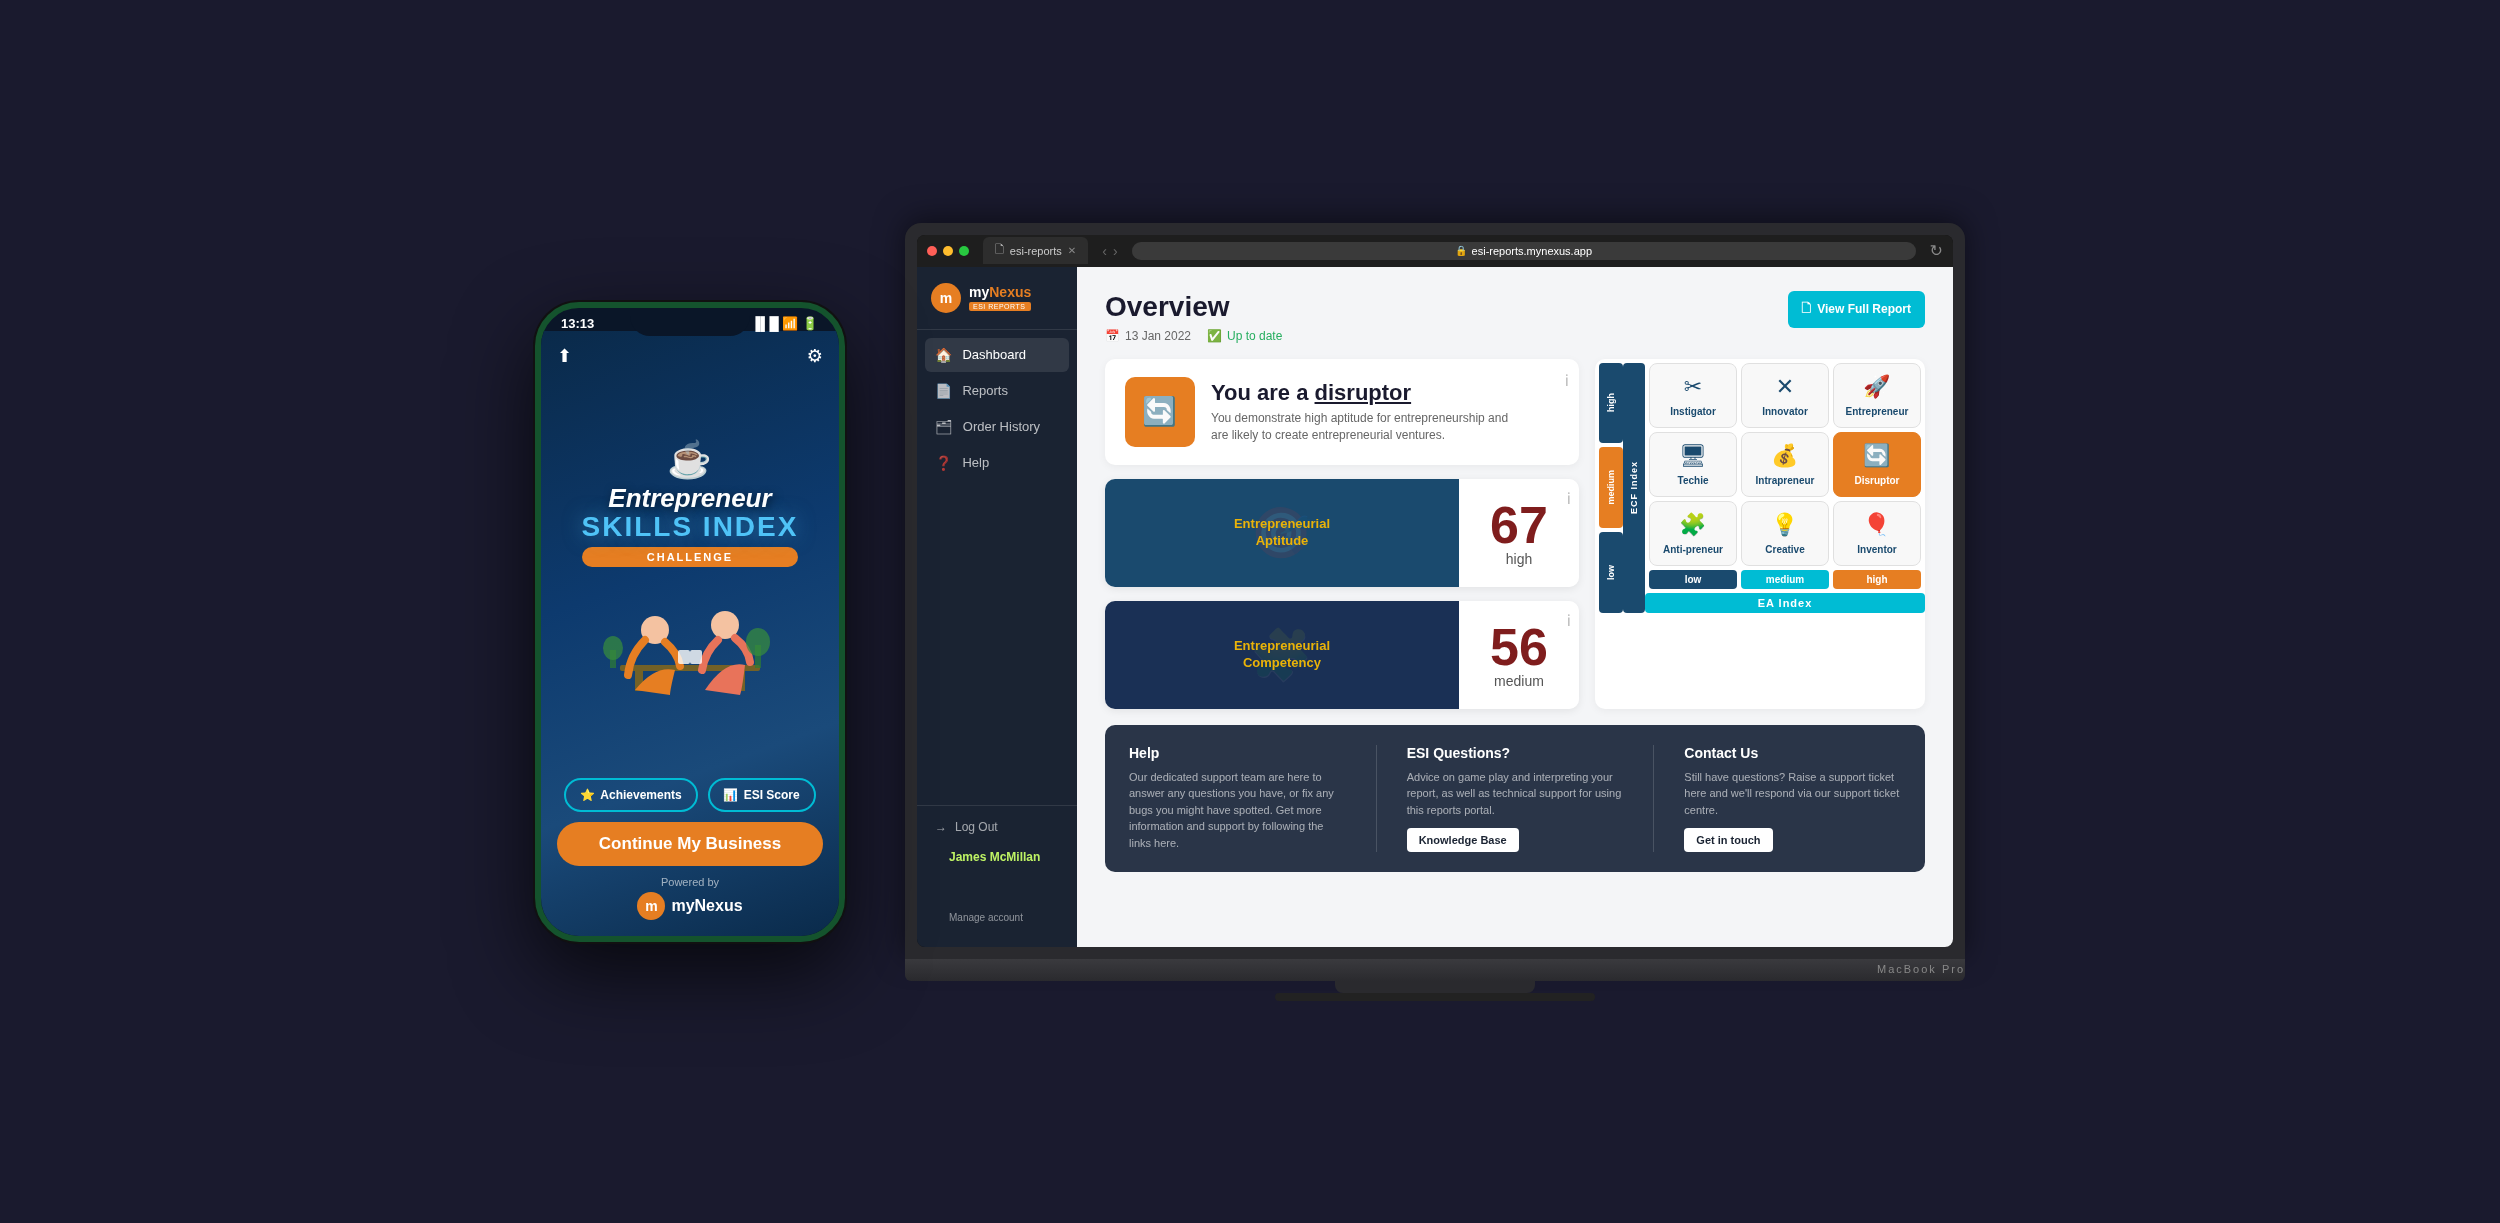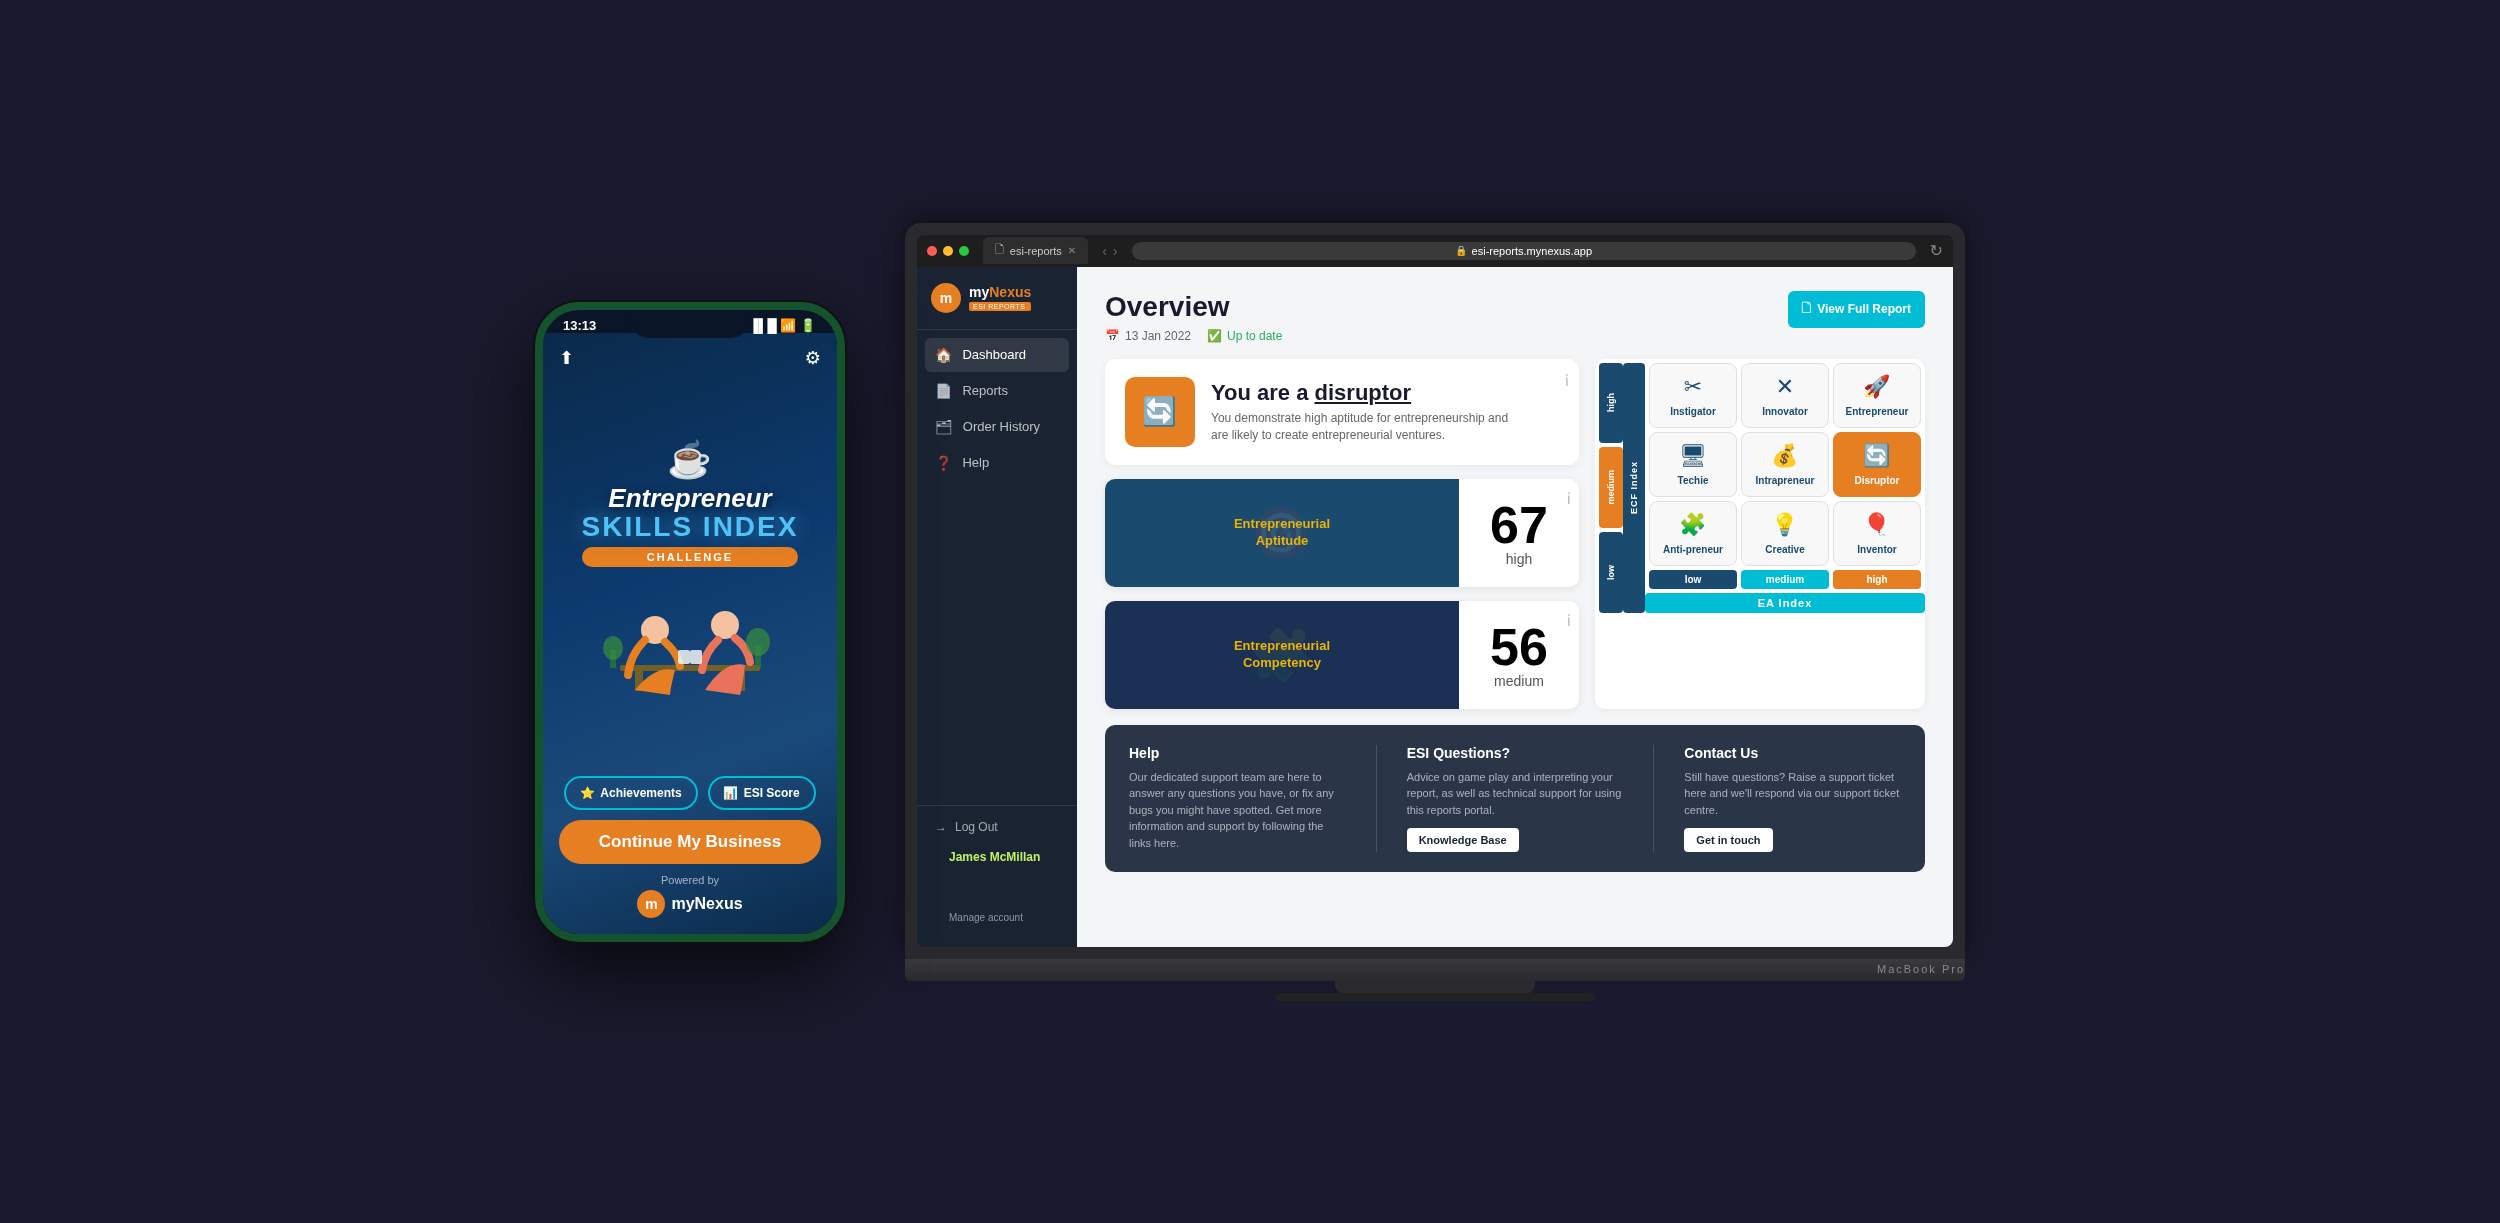--- a/index.html
+++ b/index.html
@@ -17,21 +17,21 @@
 
     
     .phone-wrapper {
       flex-shrink: 0;
       width: 310px;
       margin-top: 20px;
     }
     .phone {
       background: #0a1628;
       border-radius: 44px;
-      border: 8px solid #14532d;
+      border: 6px solid #14532d;
       box-shadow: 0 0 0 2px #111, 0 30px 80px rgba(0,0,0,0.7);
       overflow: hidden;
       width: 310px;
       height: 640px;
       position: relative;
       display: flex;
       flex-direction: column;
     }
     .phone-notch {
       position: absolute;
@@ -517,21 +517,21 @@
       display: flex;
       flex-direction: column;
       align-items: center;
       justify-content: center;
       min-width: 120px;
       position: relative;
     }
     .score-number {
       font-size: 52px;
       font-weight: 900;
-      color: #000000;
+      color: #7f1d1d;
       line-height: 1;
     }
     .score-label {
       font-size: 14px;
       color: #555;
       font-weight: 500;
     }
 
     
     .ecf-section {

